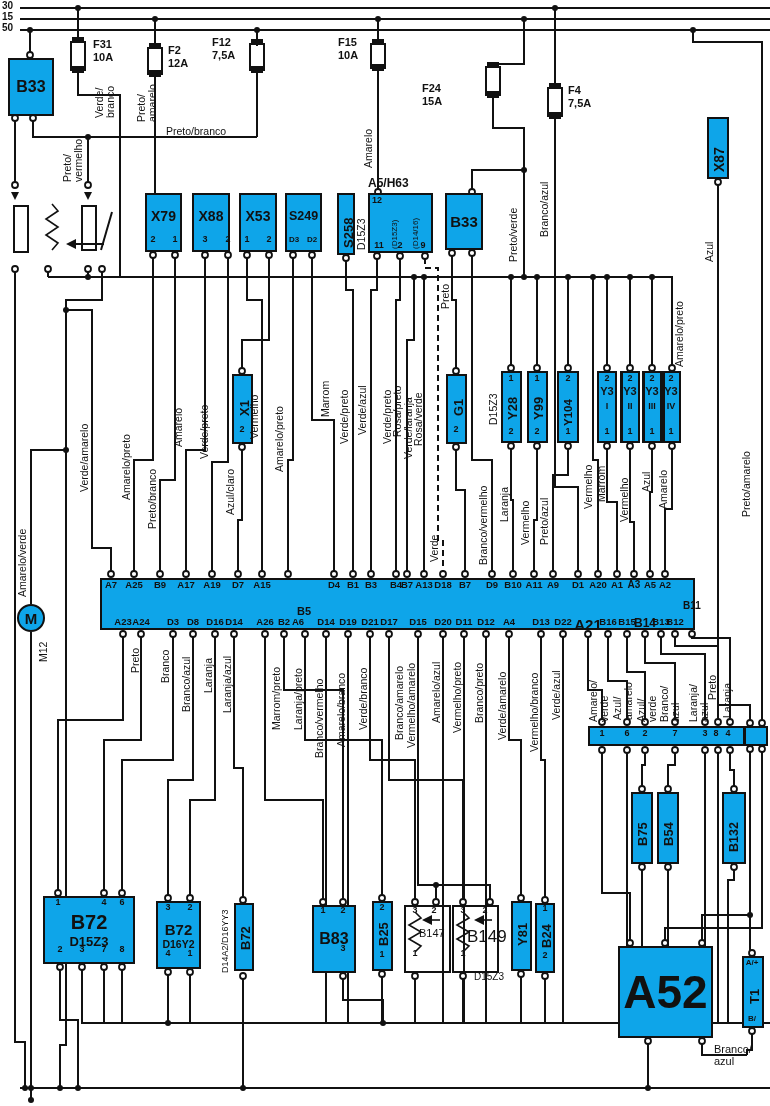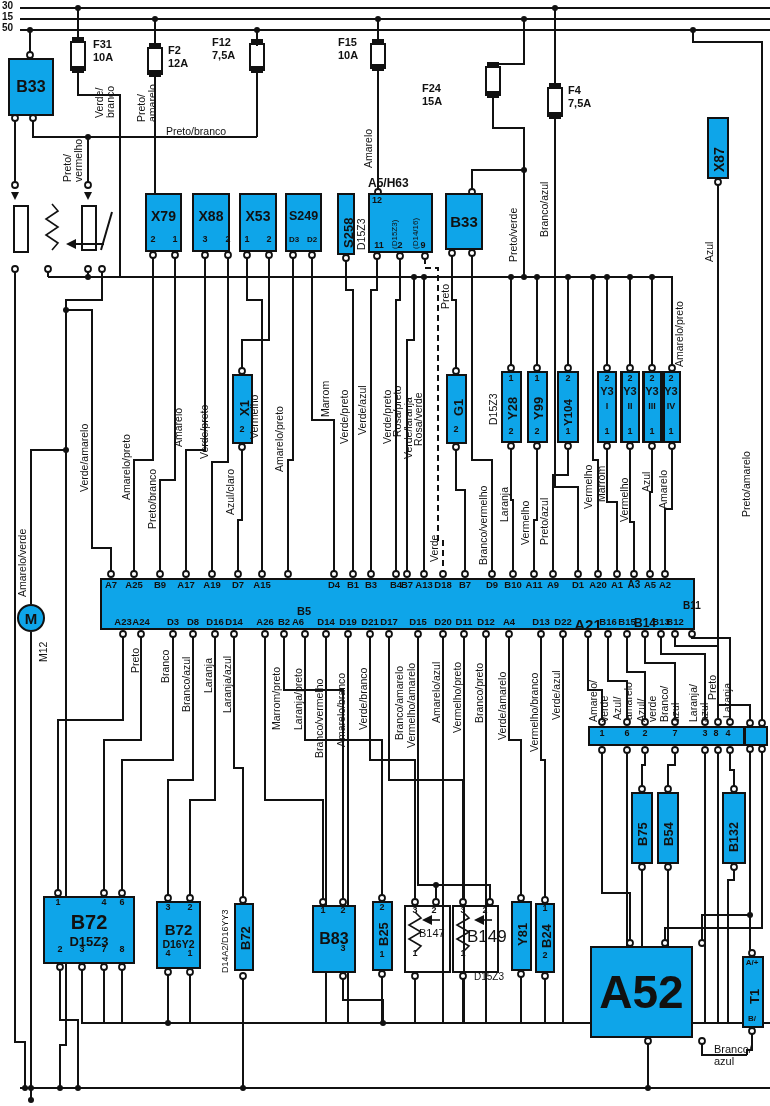--- a/index.html
+++ b/index.html
@@ -512,21 +512,21 @@
   <div class="box" style="left:588px;top:726px;width:157px;height:20px"></div>
   <div class="box" style="left:744px;top:726px;width:24px;height:20px"></div>
 
   <div class="box" style="left:631px;top:792px;width:22px;height:72px"></div>
   <span class="rot" style="left:635px;top:846px;font-size:13px">B75</span>
   <div class="box" style="left:657px;top:792px;width:22px;height:72px"></div>
   <span class="rot" style="left:661px;top:846px;font-size:13px">B54</span>
   <div class="box" style="left:722px;top:792px;width:24px;height:72px"></div>
   <span class="rot" style="left:727px;top:852px;font-size:12.5px">B132</span>
 
-  <div class="box" style="left:590px;top:946px;width:103px;height:92px;border-width:2.5px">
+  <div class="box" style="left:618px;top:946px;width:95px;height:92px;border-width:2.5px">
     <span class="bname" style="font-size:46px">A52</span>
     </div>
 
   <div class="box" style="left:742px;top:956px;width:22px;height:72px"></div>
   <span class="rot" style="left:747px;top:1004px;font-size:13px">T1</span>
 
 <div class="lbl v" style="left: 94px; top: 118px; font-size: 10.5px;">Verde/
 branco</div>
     <div class="lbl v" style="left: 136px; top: 122px; font-size: 10.5px;">Preto/
 amarelo</div>

